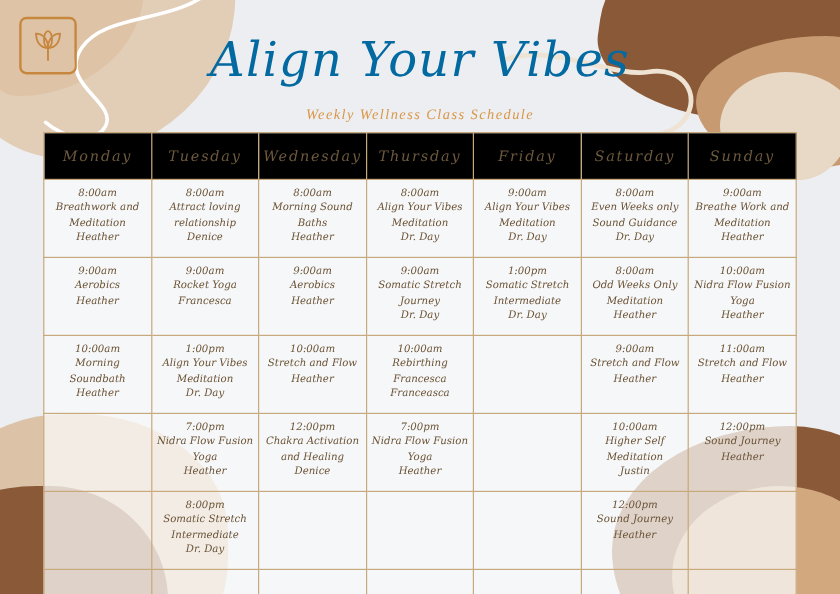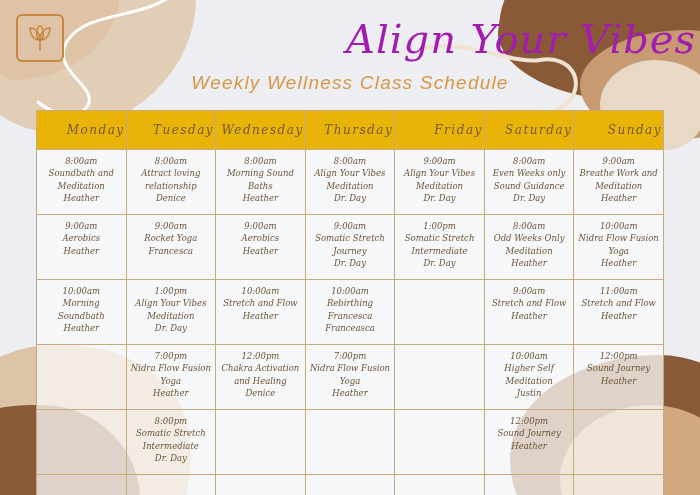--- a/index.html
+++ b/index.html
@@ -128,31 +128,30 @@
     position: absolute;
     top: 12px;
     left: 0;
     right: 0;
     text-align: center;
   }
   .title {
     font-family: "DejaVu Serif", serif;
     font-style: italic;
     font-size: 40px;
-    color: #a21caf;
+    color: #0369a1;
     letter-spacing: 1px;
     line-height: 1.15;
     font-weight: normal;
-    margin: 4px;
-    text-align: right;
+    margin: 15px;
   }
   .subtitle {
-    font-family: Liberation Sans, sans-serif;
+    font-family: Liberation Serif, serif;
     font-style: italic;
-    font-size: 19px;
+    font-size: 12px;
     color: #d99746;
     letter-spacing: 1.2px;
     margin-top: 10px;
   }
 
   
   .schedule-wrap {
     position: absolute;
     left: 36px;
     top: 110px;
@@ -163,29 +162,29 @@
     border-collapse: collapse;
     table-layout: fixed;
     background: rgba(255,255,255,0.45);
   }
   table.schedule th,
   table.schedule td {
     border: 1px solid #c8a97c;
     vertical-align: top;
   }
   table.schedule th {
-    background: #eab308;
+    background: #000000;
     height: 36px;
     font-family: "DejaVu Serif", serif;
     font-style: italic;
     font-weight: normal;
     font-size: 12px;
     color: #6e5a3d;
     letter-spacing: 1.5px;
-    text-align: right;
+    text-align: center;
     vertical-align: middle;
   }
   table.schedule td {
     background: rgba(248,248,248,0.55);
     padding: 5px 2px;
     text-align: center;
     height: 54px;
   }
   .entry {
     font-family: "DejaVu Serif", serif;
@@ -256,21 +255,21 @@
           <th>Friday</th>
           <th>Saturday</th>
           <th>Sunday</th>
         </tr>
     </thead>
     <tbody id="schedule-body">
         <tr>
           <td>
             <div class="entry">
               <span class="time">8:00am</span>
-              <span class="cls">Soundbath and Meditation</span>
+              <span class="cls">Breathwork and Meditation</span>
               <span class="who">Heather</span>
             </div>
           </td>
           <td>
             <div class="entry">
               <span class="time">8:00am</span>
               <span class="cls">Attract loving relationship</span>
               <span class="who">Denice</span>
             </div>
           </td>

